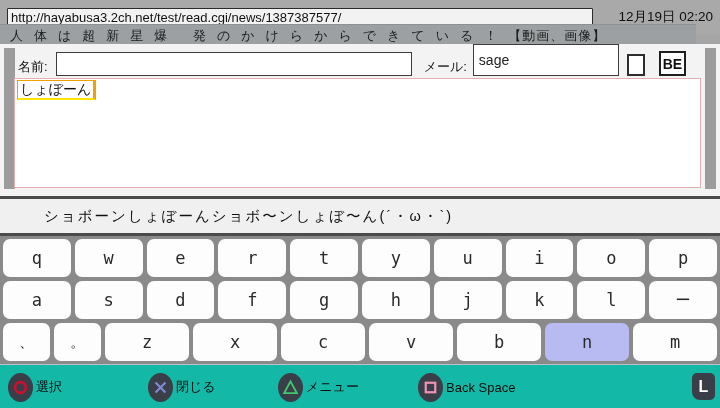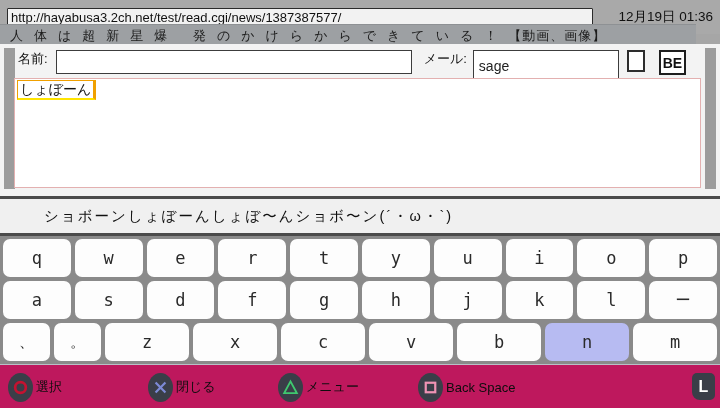--- a/index.html
+++ b/index.html
@@ -36,21 +36,21 @@
   .content{
     position:absolute;left:0;top:44px;width:720px;height:152px;
     background:#f3f3f3;
   }
   .scrollbar{position:absolute;top:4px;width:11px;height:141px;background:#9c9c9c;}
   .scroll-left{left:4px;}
   .scroll-right{right:4px;}
 
   .form-row{
     position:absolute;left:18px;top:6px;right:18px;height:26px;
-    display:flex;align-items:flex-start;
+    display:flex;align-items:flex-end;
   }
   .form-row label{font-size:13px;color:#111;white-space:nowrap;}
   .name-input{
     width:356px;height:24px;margin-left:8px;background:#fff;
     border:1px solid #3c3c3c;box-sizing:border-box;font-size:14px;padding:0 4px;
     font-family:"Liberation Sans","DejaVu Sans",sans-serif;
   }
   .mail-label{margin-left:12px;}
   .mail-input{
     width:146px;height:32px;margin-left:6px;background:#fff;
@@ -106,21 +106,21 @@
     font-size:17px;color:#2a2a2a;cursor:pointer;padding:0;
   }
   .key.jp{font-family:"Liberation Sans","DejaVu Sans",sans-serif;font-size:15px;}
   .key.narrow{flex:0 0 47px;}
   .key.wide{flex:0 0 100px;}
   .key.active{background:#b7bbf2;}
 
   
   .controlbar{
     position:absolute;left:0;top:364px;width:720px;height:44px;
-    background:#be185d;border-top:1px solid #b9c0c7;box-sizing:border-box;
+    background:#14b8a6;border-top:1px solid #b9c0c7;box-sizing:border-box;
   }
   .ctl{
     position:absolute;top:7px;height:30px;display:flex;align-items:center;
     cursor:pointer;
   }
   .pad-icon{
     width:25px;height:29px;background:#3a3e48;border-radius:50%;
     display:flex;align-items:center;justify-content:center;flex:0 0 auto;
   }
   .pad-icon svg{width:17px;height:17px;display:block;}
@@ -133,21 +133,21 @@
     font-family:"Liberation Sans","DejaVu Sans",sans-serif;
   }
 </style>
 </head>
 <body>
 
 <div class="screen">
 
   <div class="urlbar">
     <input class="url-input" readonly="" value="http://hayabusa3.2ch.net/test/read.cgi/news/1387387577/" style="">
-    <span class="clock">12月19日 01:36</span>
+    <span class="clock">12月19日 02:20</span>
   </div>
 
   <div class="titlebar">
     <span class="title-main">人体は超新星爆 発のかけらからできている！</span><span class="title-suffix">【動画、画像】</span>
   </div>
 
   <div class="content">
     <div class="scrollbar scroll-left"></div>
     <div class="scrollbar scroll-right"></div>
 
@@ -161,22 +161,22 @@
     </div>
 
     <div class="textarea">
       <span class="composition">しょぼーん</span>
     </div>
   </div>
 
   <div class="suggestions">
     <button class="candidate">ショボーン</button>
     <button class="candidate">しょぼーん</button>
+    <button class="candidate">ショボ〜ン</button>
     <button class="candidate">しょぼ〜ん</button>
-    <button class="candidate">ショボ〜ン</button>
     <button class="candidate">(´・ω・`)</button>
   </div>
 
   <div class="keyboard">
     <div class="krow">
       <button class="key">q</button>
       <button class="key">w</button>
       <button class="key">e</button>
       <button class="key">r</button>
       <button class="key">t</button>

